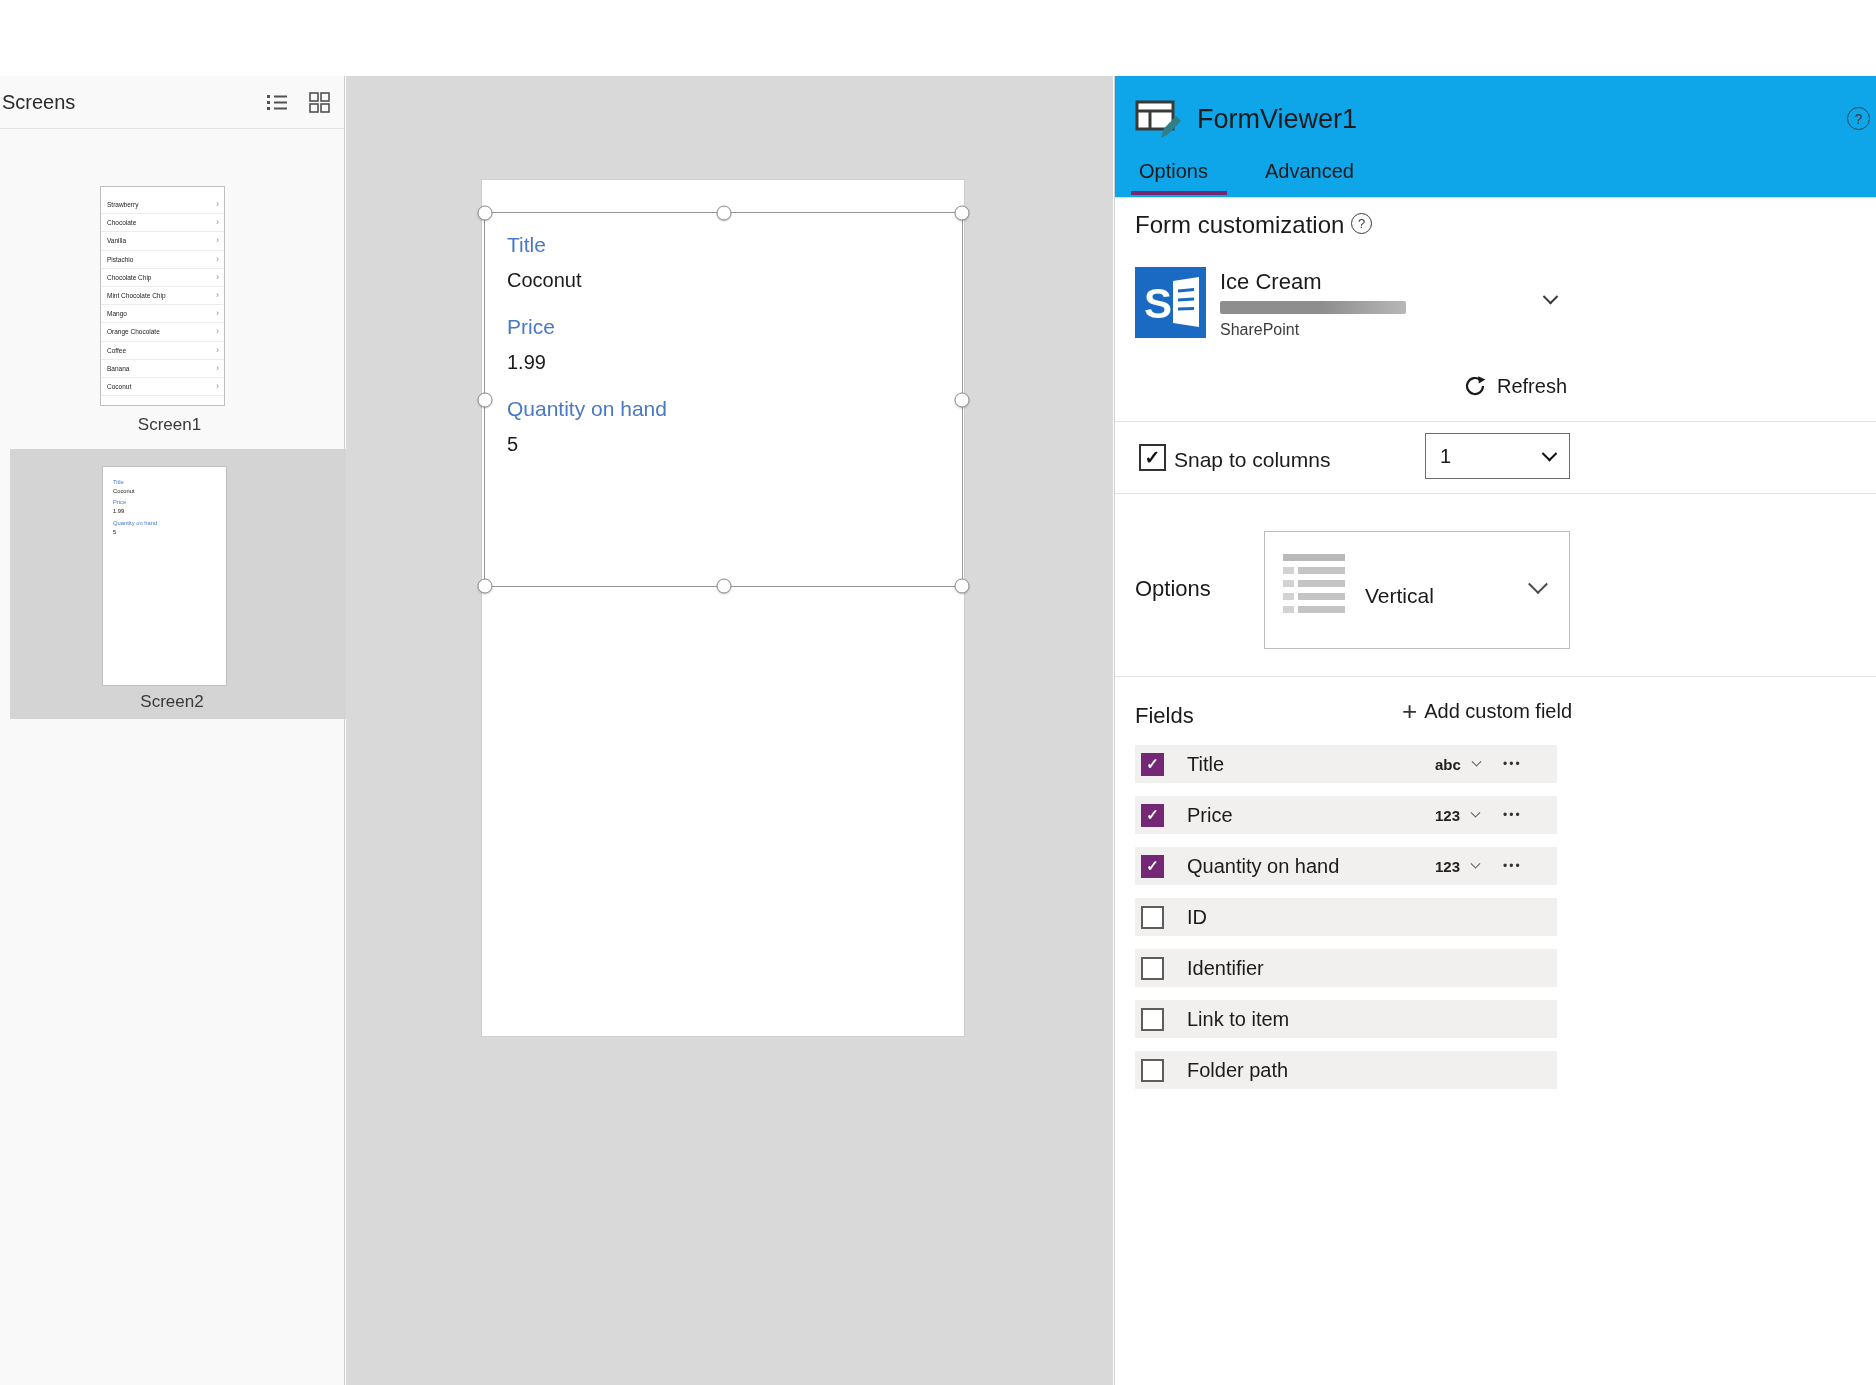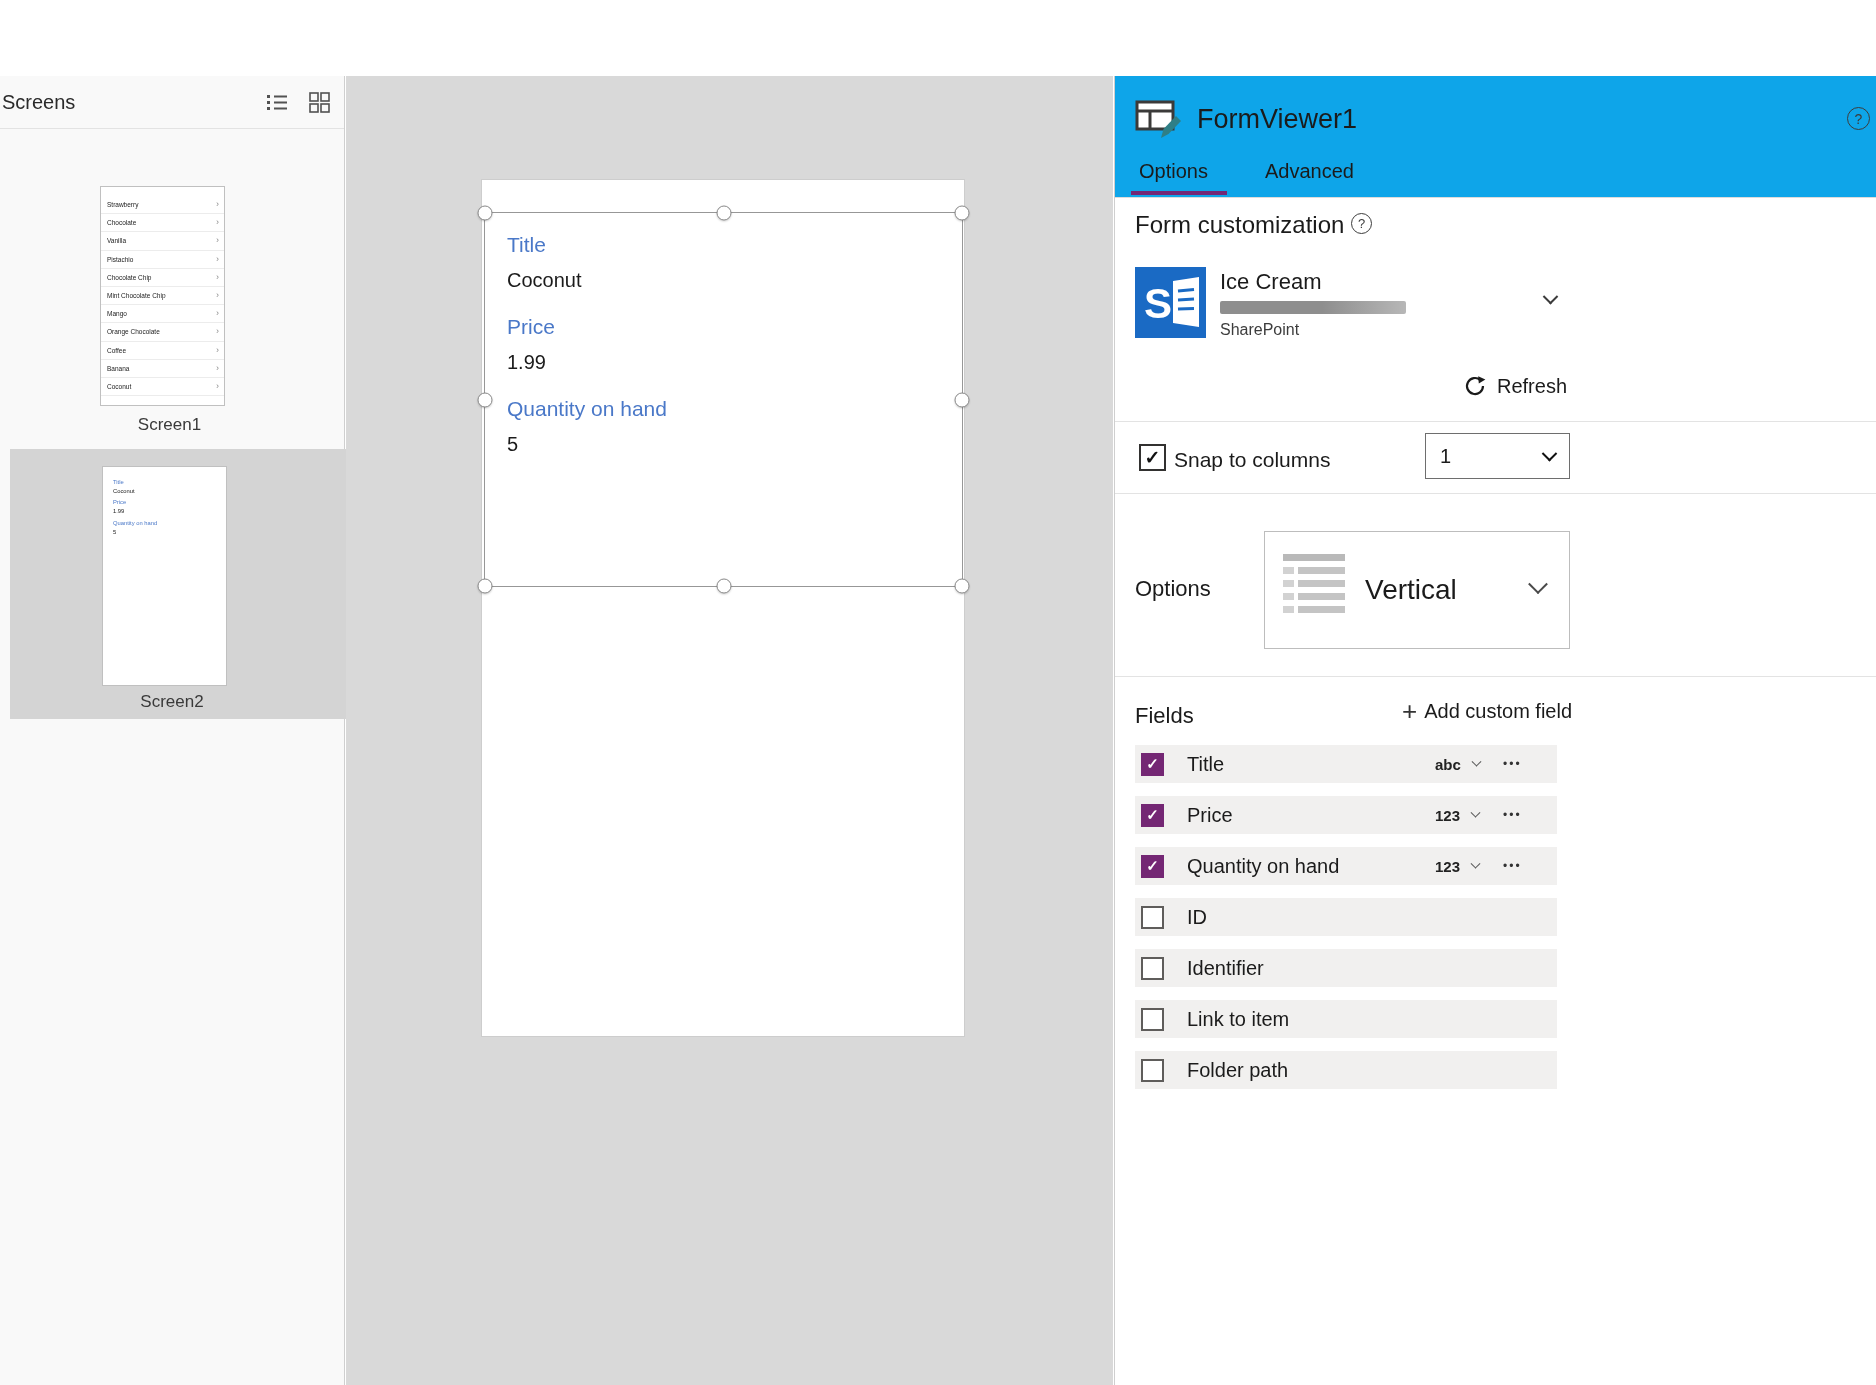--- a/index.html
+++ b/index.html
@@ -105,21 +105,21 @@
                 display:flex; align-items:center; padding:0 14px; font-size:20px; }
   .col-select .chev { margin-left:auto; }
 
   .layout-label { position:absolute; left:20px; top:500px; font-size:22px; }
   .layout-box { position:absolute; left:149px; top:455px; width:306px; height:118px; border:1px solid #bdbdbd; background:#fff; }
   .layout-glyph { position:absolute; left:18px; top:22px; width:62px; height:74px; }
   .lg-bar { background:#b9b9b9; height:7px; margin-bottom:6px; }
   .lg-row { display:flex; gap:4px; margin-bottom:6px; }
   .lg-box { width:11px; height:7px; background:#d2d2d2; }
   .lg-line { flex:1; height:7px; background:#c4c4c4; }
-  .layout-value { position:absolute; left:100px; top:42px; font-size:28px; }
+  .layout-value { position:absolute; left:100px; top:52px; font-size:21px; }
   .layout-chev { position:absolute; right:24px; top:48px; }
 
   .fields-heading { position:absolute; left:20px; top:627px; font-size:22px; }
   .add-custom { position:absolute; left:287px; top:622px; display:flex; align-items:center; gap:7px; cursor:default; }
   .add-custom .plus { font-size:26px; font-weight:300; color:#333; line-height:1; }
   .add-custom .txt { font-size:20px; white-space:nowrap; }
 
   .field-rows { position:absolute; left:20px; top:669px; width:422px; }
   .field-row { position:relative; height:38px; margin-bottom:13px; background:#f1f0ef; display:flex; align-items:center; }
   .fcheck { width:23px; height:23px; margin-left:6px; display:flex; align-items:center; justify-content:center; flex:none; }

